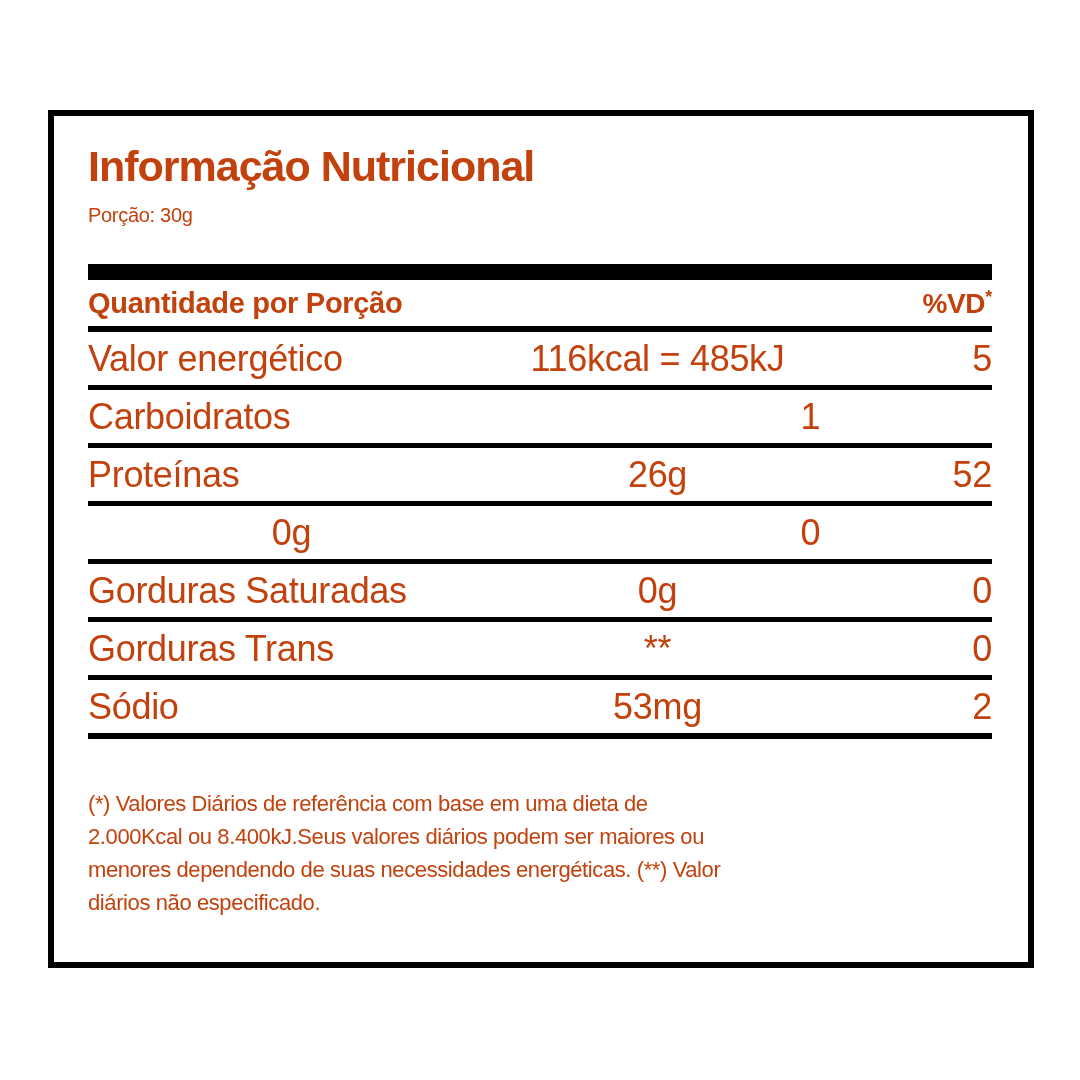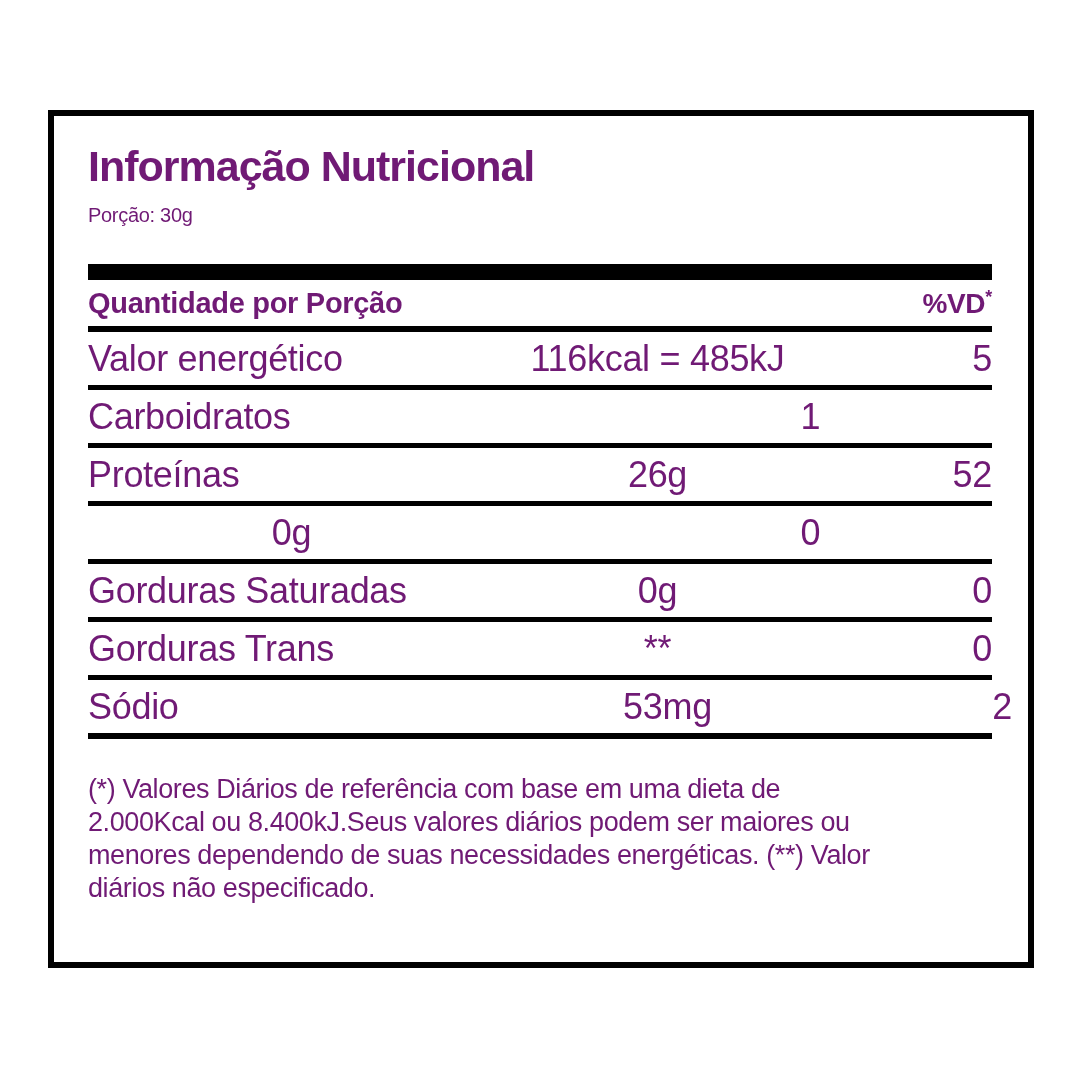--- a/index.html
+++ b/index.html
@@ -1,21 +1,21 @@
 <!DOCTYPE html>
 <html><head>
 <meta charset="utf-8">
 <style>
   html, body { margin: 0; padding: 0; background: #ffffff; }
   .canvas {
     position: relative;
     width: 1080px; height: 1080px;
     background: #ffffff;
     font-family: "Liberation Sans", sans-serif;
-    color: #701a75;
+    color: #c2410c;
   }
   .panel {
     position: absolute;
     left: 48px; top: 110px;
     width: 986px; height: 858px;
     box-sizing: border-box;
     border: 6px solid #000000;
     padding: 26px 36px 0 34px;
     background: #ffffff;
   }
@@ -51,26 +51,26 @@
   .thead .dv-h sup { font-size: 18px; vertical-align: 10px; }
   .row {
     display: grid;
     grid-template-columns: 45% 36% 19%;
     align-items: center;
     height: 53px;
     border-bottom: 5px solid #000000;
     font-size: 36px;
     letter-spacing: -0.3px;
   }
-  .row:last-child { border-bottom-width: 6px; gap: 10px; }
+  .row:last-child { border-bottom-width: 6px; }
   .row .amount { text-align: center; }
   .row .dv { text-align: right; }
   .footnote {
-    margin-top: 34px;
-    font-size: 27px;
+    margin-top: 48px;
+    font-size: 22px;
     line-height: 33px;
     letter-spacing: -0.4px;
   }
   .footnote div { white-space: nowrap; }
 </style>
 </head>
 <body>
 
 <div class="canvas">
   <div class="panel">

